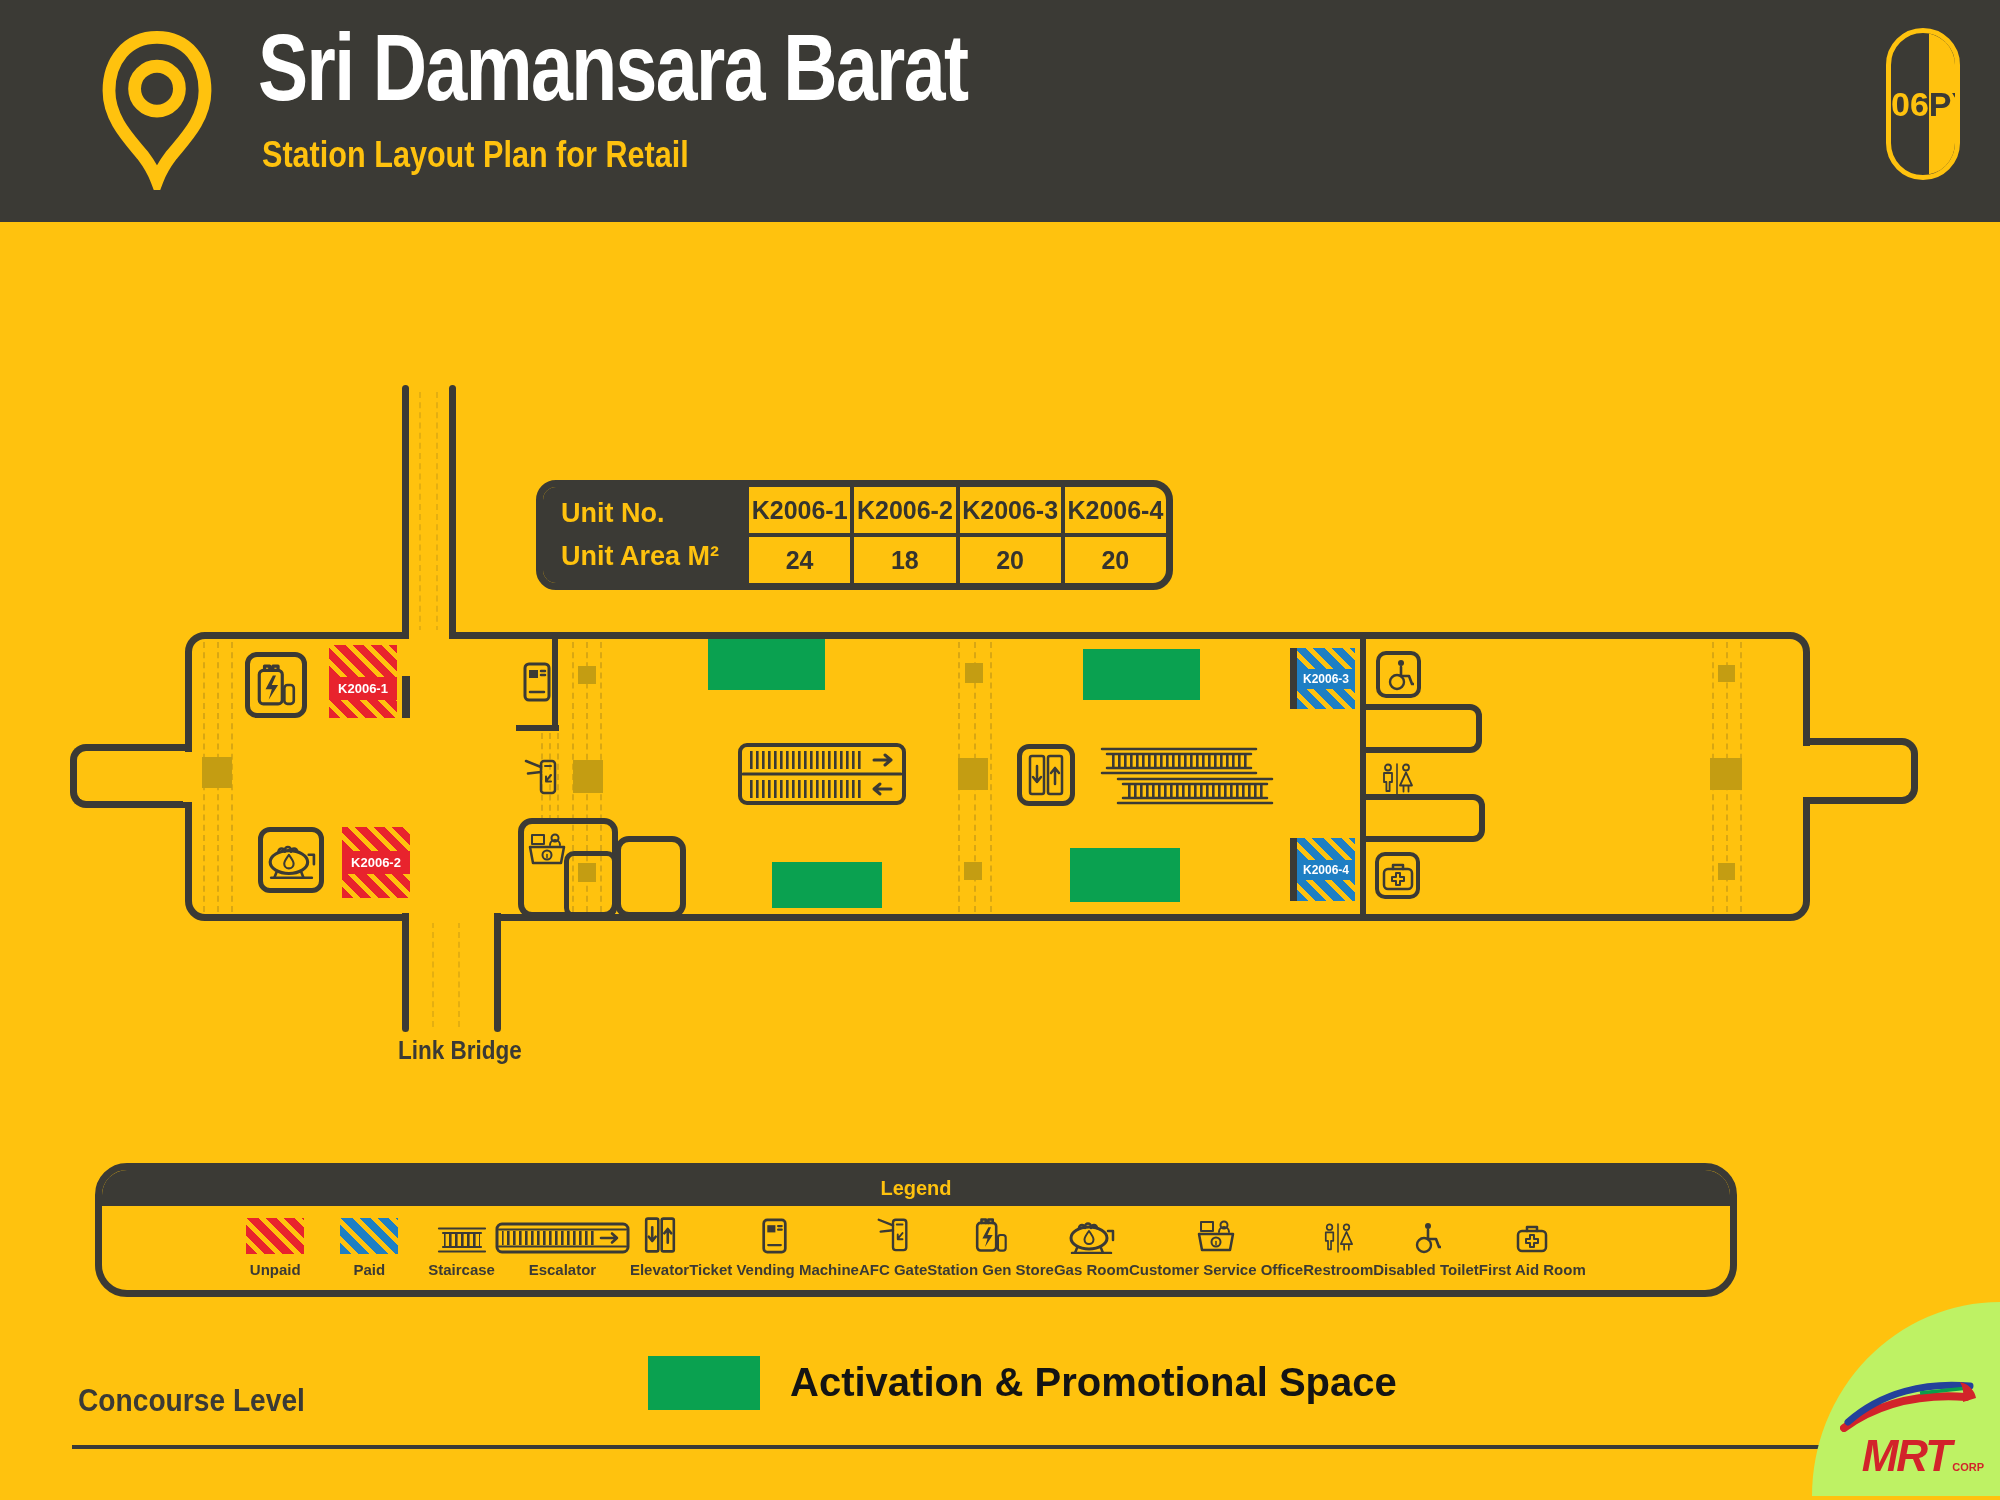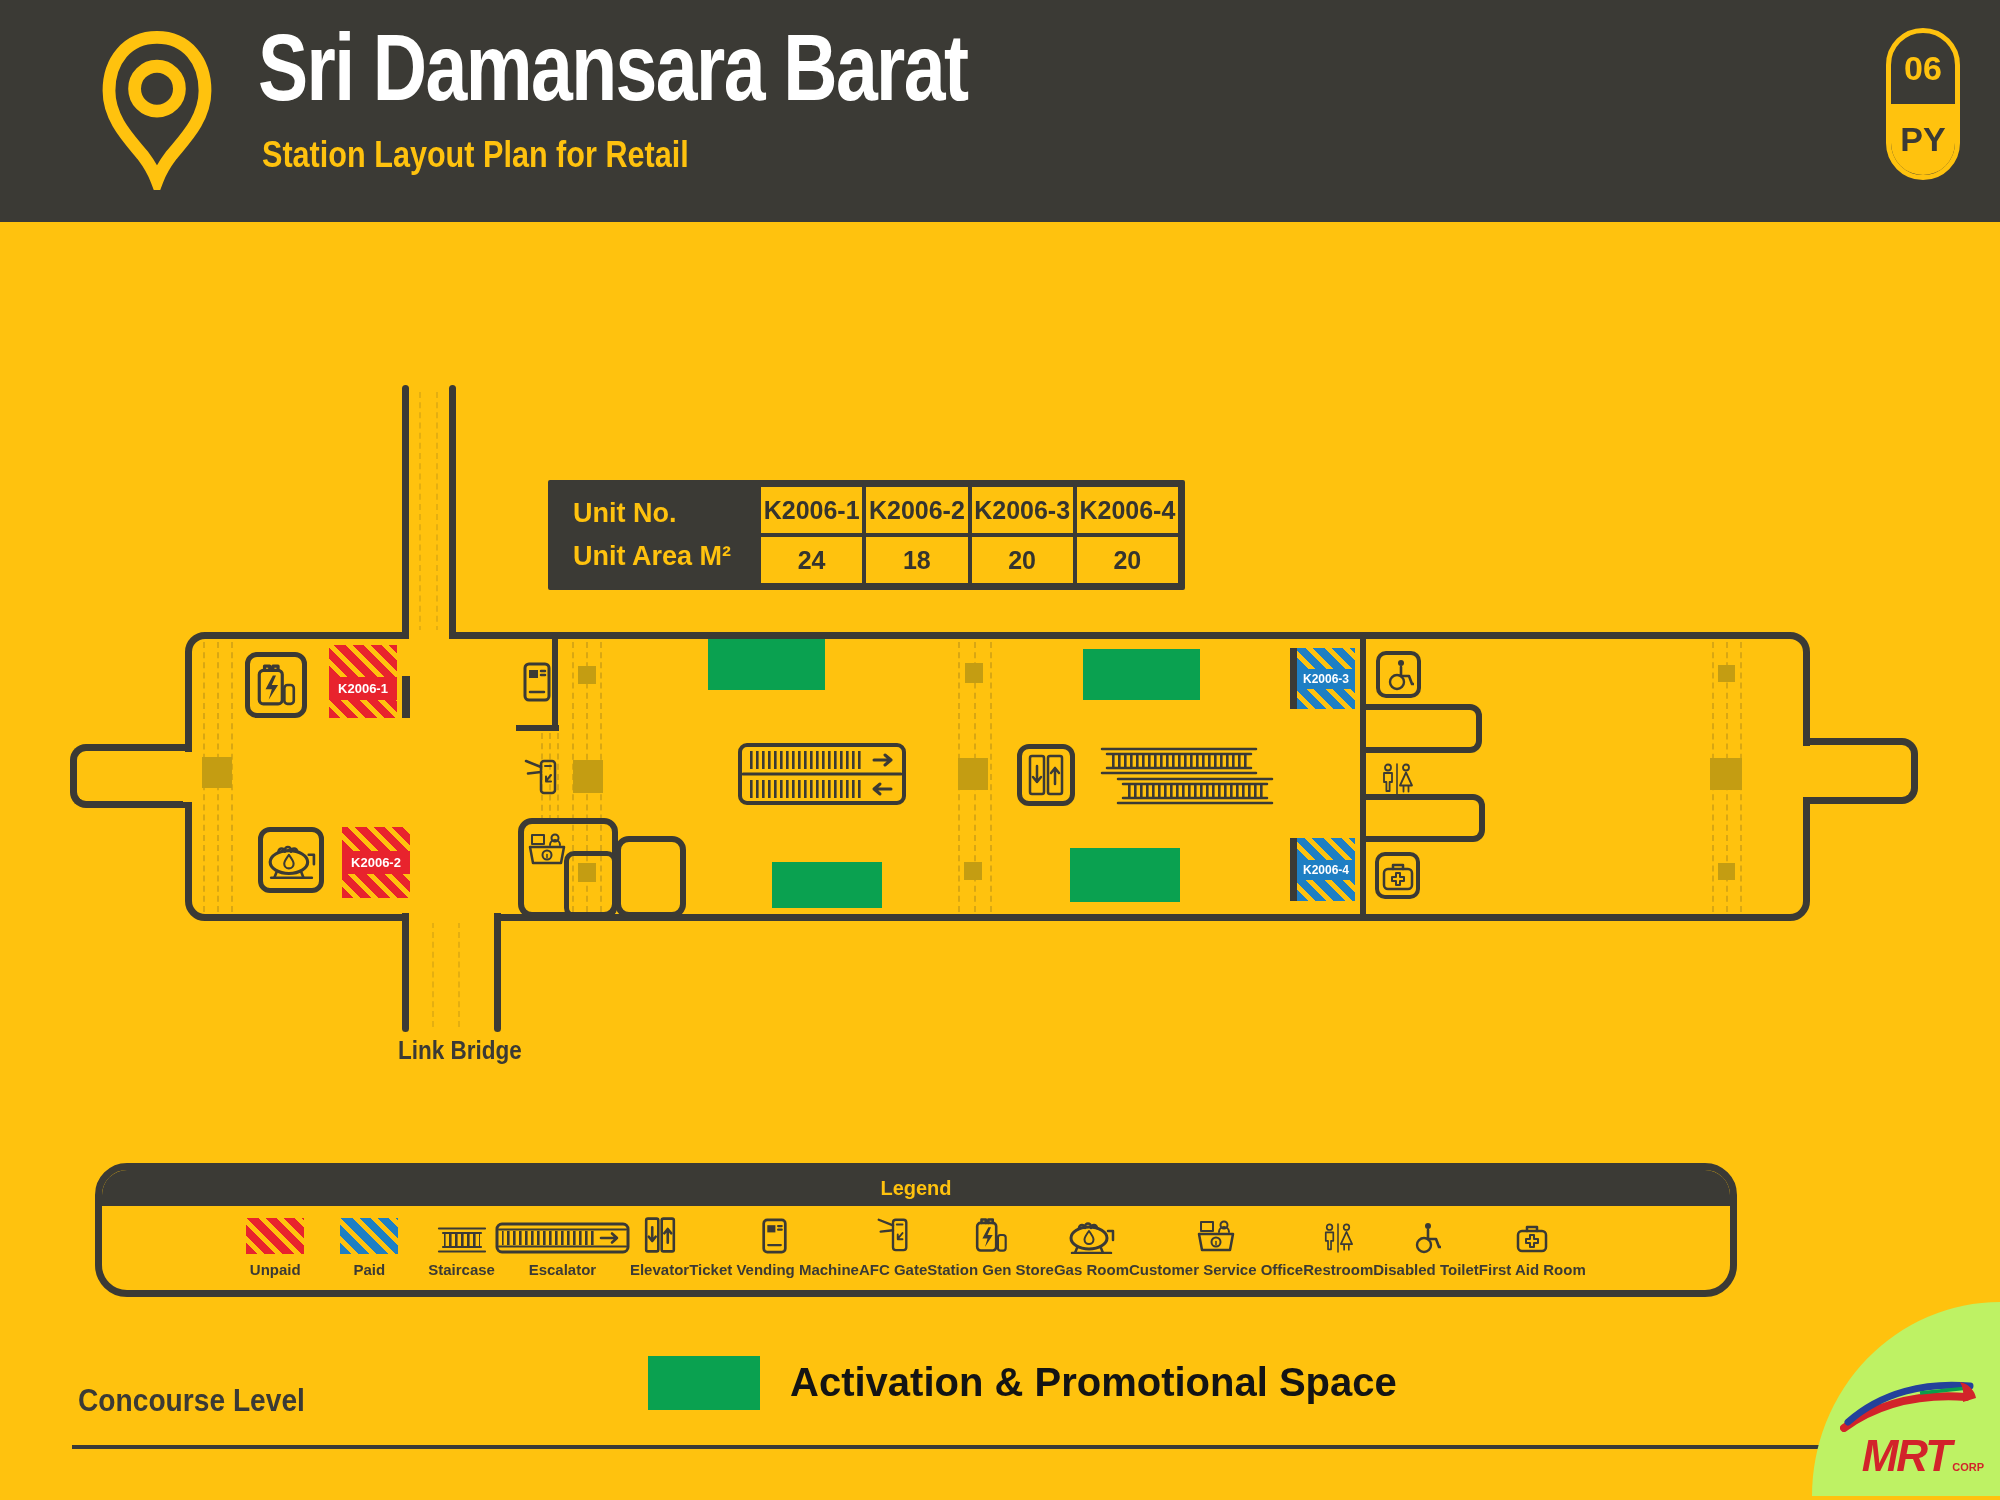--- a/index.html
+++ b/index.html
@@ -11,28 +11,28 @@
   .canvas{position:relative;width:2000px;height:1500px;background:var(--yellow);overflow:hidden;margin:0 auto}
   .abs{position:absolute}
 
   
   .header{position:absolute;left:0;top:0;width:2000px;height:222px;background:var(--dark)}
   .title{position:absolute;left:258px;top:18px;font-size:94px;line-height:100px;font-weight:bold;color:#fff;
          letter-spacing:-2px;transform:scaleX(.8);transform-origin:left top;white-space:nowrap}
   .subtitle{position:absolute;left:262px;top:134px;font-size:36px;font-weight:bold;color:var(--yellow);
          transform:scaleX(.85);transform-origin:left top;white-space:nowrap}
   .badge{position:absolute;left:1886px;top:28px;width:74px;height:152px;border:5px solid var(--yellow);
-         border-radius:40px;overflow:hidden;display:flex;flex-direction:column}
+         border-radius:40px;overflow:hidden;display:flex;flex-direction:row}
   .badge .half{flex:1;display:flex;align-items:center;justify-content:center;font-weight:bold;font-size:34px}
   .badge .top{color:var(--yellow)}
   .badge .bot{background:var(--yellow);color:var(--dark)}
 
   
-  .utable{position:absolute;left:548px;top:480px;width:637px;height:110px;border:7px solid var(--dark);
-          border-radius:2px;overflow:hidden;display:flex;background:var(--yellow)}
+  .utable{position:absolute;left:536px;top:480px;width:637px;height:110px;border:7px solid var(--dark);
+          border-radius:20px;overflow:hidden;display:flex;background:var(--yellow)}
   .utable .labels{width:202px;background:var(--dark);color:var(--yellow);font-weight:bold;font-size:27px;
           display:flex;flex-direction:column;justify-content:center;gap:12px;padding-left:18px}
   .utable .col{flex:1;border-left:4px solid var(--dark);display:flex;flex-direction:column}
   .utable .cell{flex:1;display:flex;align-items:center;justify-content:center;font-weight:bold;font-size:25px;color:#35342F}
   .utable .cell.hd{border-bottom:4px solid var(--dark)}
 
   
   .wallb{position:absolute;border:7px solid var(--dark);background:transparent}
   .solidw{position:absolute;background:var(--dark)}
   .patch{position:absolute;background:var(--yellow)}

